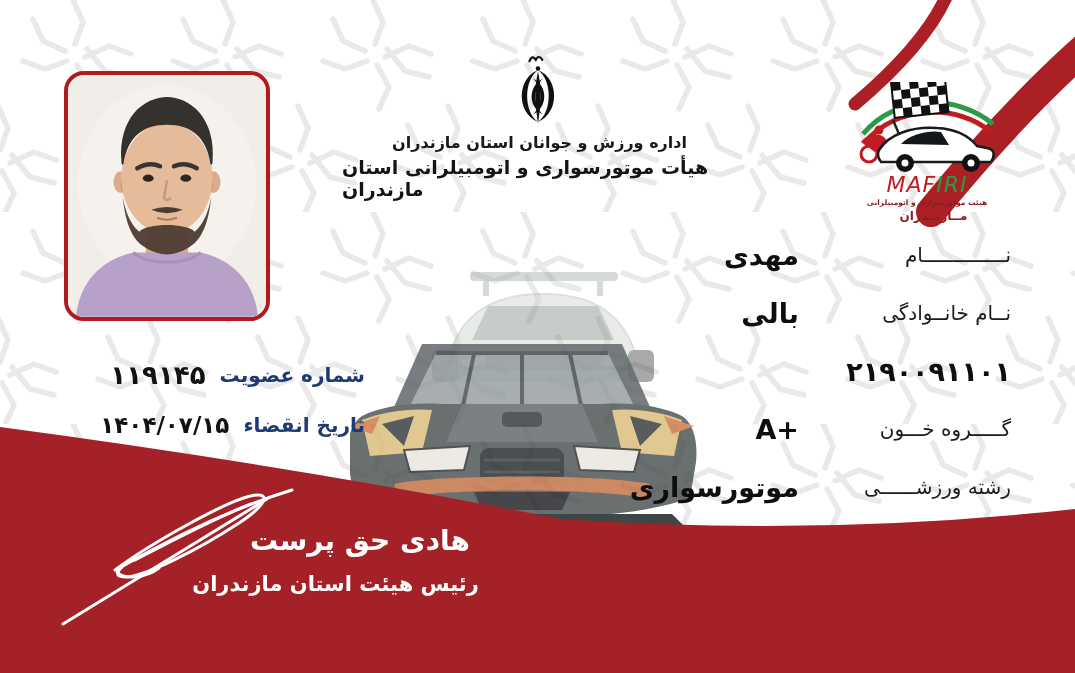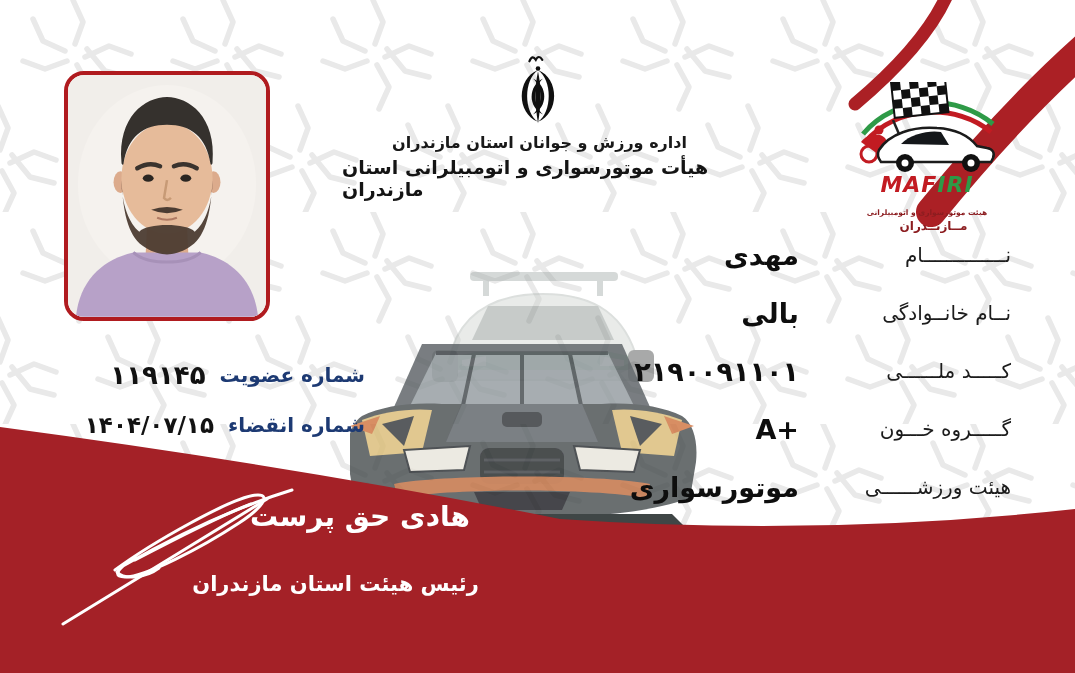--- a/index.html
+++ b/index.html
@@ -26,25 +26,25 @@
   
   .emblem{left:502px;top:52px;z-index:4;}
   .org-line1{left:372px;top:133px;width:335px;text-align:center;
     font-size:16px;font-weight:700;color:#191919;z-index:4;}
   .org-line2{left:342px;top:156px;width:395px;text-align:left;
     font-size:19px;font-weight:700;color:#141414;z-index:4;}
 
   
   .logo{left:852px;top:82px;width:150px;display:flex;flex-direction:column;
     align-items:center;z-index:4;}
-  .logo-word{display:flex;direction:ltr;font-style:italic;font-weight:700;
+  .logo-word{display:flex;direction:ltr;font-style:italic;font-weight:400;
     font-size:22px;line-height:1;letter-spacing:1px;margin-top:-2px;}
   .logo-maf{color:#c21b22;}
   .logo-iri{color:#2e9a47;}
-  .logo-sub{font-size:7.5px;color:#8c1d20;font-weight:700;margin-top:12px;white-space:nowrap;}
+  .logo-sub{font-size:7.5px;color:#8c1d20;font-weight:700;margin-top:2px;white-space:nowrap;}
   .logo-prov{font-size:12px;color:#8c1d20;font-weight:800;margin-top:2px;letter-spacing:2px;margin-left:13px;}
 
   
   .cars{left:350px;top:260px;z-index:2;opacity:.9;}
 
   
   .frow{position:absolute;right:64px;display:flex;align-items:center;gap:20px;
     white-space:nowrap;z-index:4;height:40px;}
   .frow .flabel{font-size:20px;font-weight:400;color:#1c1c1c;min-width:192px;}
   .frow .fvalue{font-size:27px;font-weight:800;color:#0e0e0e;}
@@ -53,21 +53,21 @@
   
   .mrow{position:absolute;right:710px;display:flex;align-items:center;gap:14px;
     white-space:nowrap;z-index:4;height:42px;}
   .mrow .mlabel{font-size:20px;font-weight:700;color:#1d3a73;}
   .mrow .mvalue{font-size:26px;font-weight:800;color:#121212;}
   .mrow.expiry .mvalue{font-size:23px;}
 
   
   .band{left:0;top:420px;z-index:3;}
   .signature{left:52px;top:478px;z-index:4;}
-  .signer-name{left:215px;top:500px;width:290px;text-align:center;color:#fff;
+  .signer-name{left:215px;top:524px;width:290px;text-align:center;color:#fff;
     font-weight:800;font-size:28px;z-index:4;}
   .signer-title{left:168px;top:572px;width:335px;text-align:center;color:#fff;
     font-weight:700;font-size:21px;z-index:4;}
 </style>
 </head>
 <body>
 
 <div class="card">
 
   <svg class="abs pattern" width="1075" height="673" viewBox="0 0 1075 673">
@@ -223,38 +223,37 @@
 
   <div class="frow" style="top:235px;">
     <span class="flabel">نــــــــــــــام</span>
     <span class="fvalue">مهدی</span>
   </div>
   <div class="frow" style="top:293px;">
     <span class="flabel">نــام خانــوادگی</span>
     <span class="fvalue">بالی</span>
   </div>
   <div class="frow" style="top:351px;">
-    <span class="flabel">کـــــد ملــــــی</span>
     <span class="fvalue">۲۱۹۰۰۹۱۱۰۱</span>
   </div>
   <div class="frow" style="top:409px;">
     <span class="flabel">گـــــروه خـــون</span>
     <span class="fvalue ltr">A+</span>
   </div>
   <div class="frow" style="top:467px;">
-    <span class="flabel">هیئت ورزشــــــی</span>
+    <span class="flabel">رشته ورزشــــــی</span>
     <span class="fvalue">موتورسواری</span>
   </div>
 
   <div class="mrow" style="top:354px;">
     <span class="mlabel">شماره عضویت</span>
     <span class="mvalue">۱۱۹۱۴۵</span>
   </div>
   <div class="mrow expiry" style="top:404px;">
-    <span class="mlabel">شماره انقضاء</span>
+    <span class="mlabel">تاریخ انقضاء</span>
     <span class="mvalue">۱۴۰۴/۰۷/۱۵</span>
   </div>
 
   <svg class="abs band" width="1075" height="253" viewBox="0 0 1075 253">
     <path d="M0,7 Q300,47 560,99 Q820,117 1075,89 L1075,253 L0,253 Z" fill="#a42127"></path>
   </svg>
 
   <svg class="abs signature" width="250" height="170" viewBox="0 0 250 170">
     <g stroke="#ffffff" stroke-width="3" fill="none" stroke-linecap="round">
       <path d="M11,146 L215,21"></path>

